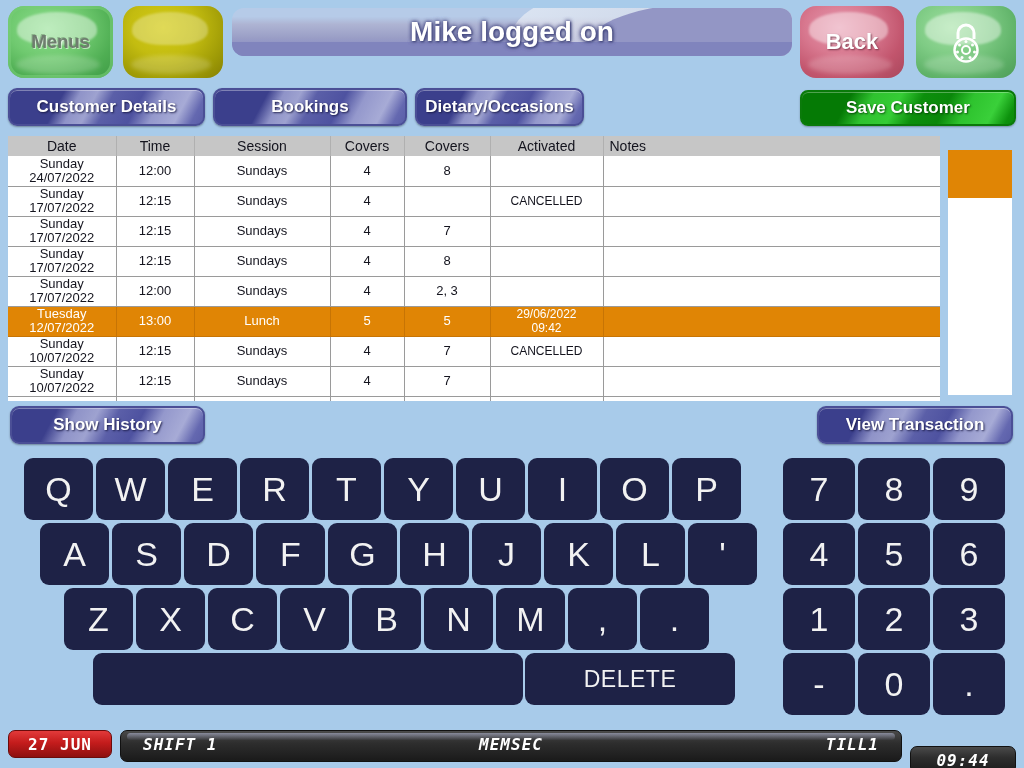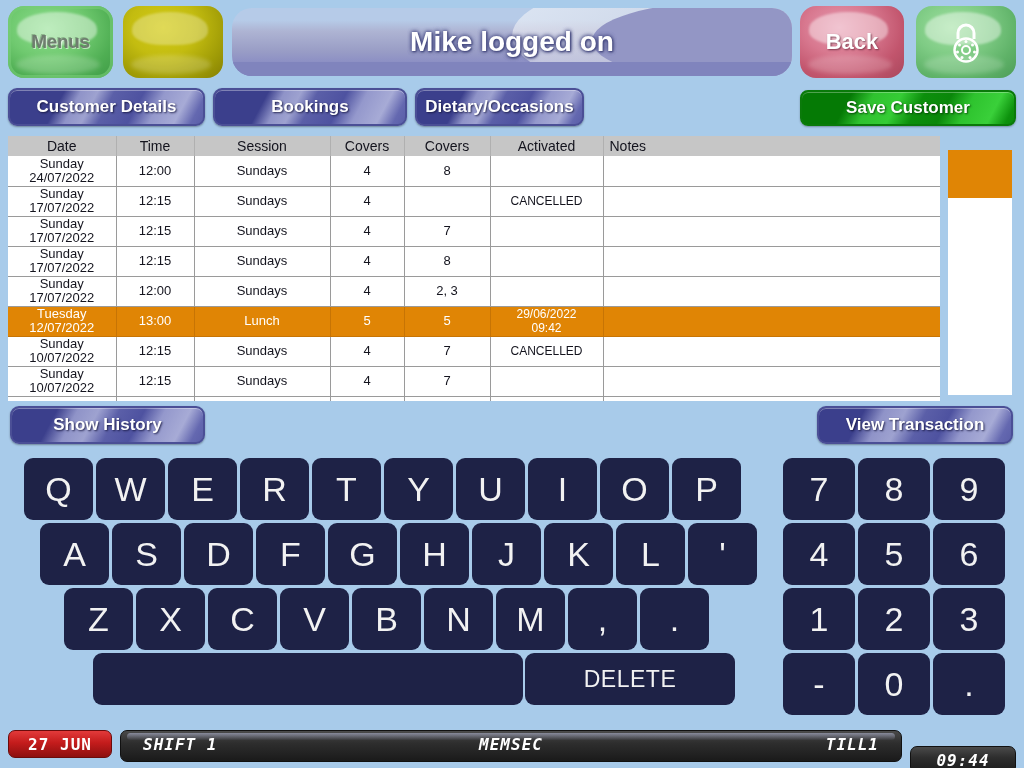--- a/index.html
+++ b/index.html
@@ -61,22 +61,22 @@
 
   #yellow-button {
     left: 123px; top: 6px; width: 100px; height: 72px;
     background: radial-gradient(ellipse at 40% 30%, #d4cc16 0%, #c3bc10 40%, #9e9a06 75%, #857f04 100%);
   }
   #yellow-button .gloss { background: rgba(255,255,255,0.28); }
 
   #title-banner {
     position: absolute;
     left: 232px; top: 8px;
-    width: 560px; height: 68px;
-    border-radius: 20px;
+    width: 560px; height: 48px;
+    border-radius: 12px;
     background: linear-gradient(180deg, #b6cbe8 0%, #b6cbe8 18%, #aeb4d3 34%, #9a9ec6 62%, #8c8fc4 80%, #7d81bd 100%);
     overflow: hidden;
   }
   #title-banner .swoosh {
     position: absolute;
     right: -40px; top: -28px;
     width: 320px; height: 112px;
     border-radius: 50%;
     background: linear-gradient(150deg, rgba(255,255,255,0.55), rgba(190,195,215,0.75));
   }

